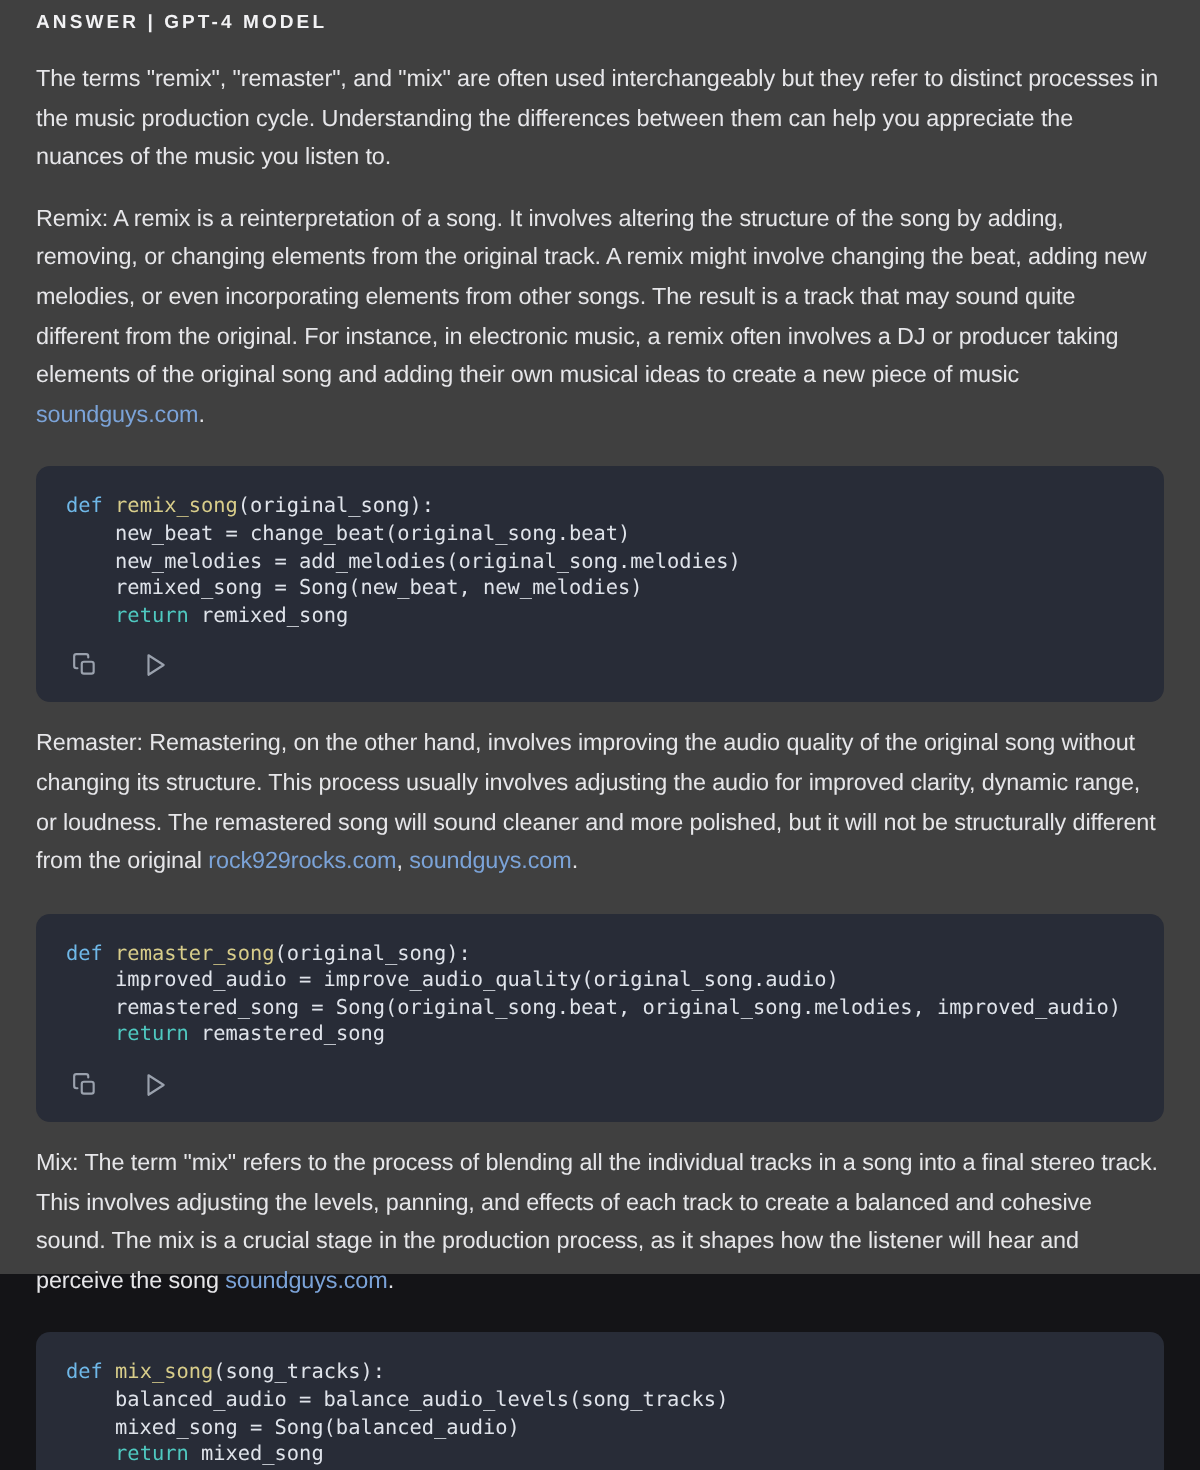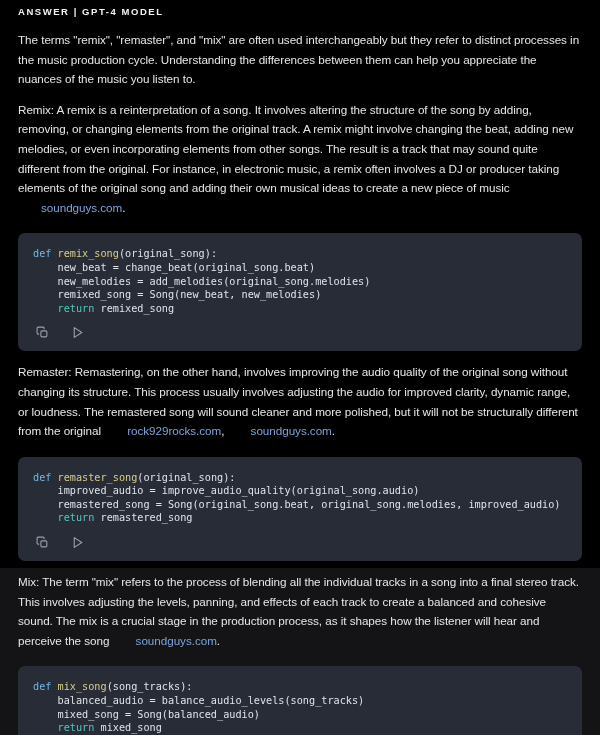--- a/index.html
+++ b/index.html
@@ -11,24 +11,24 @@
     width: 600px;
     height: 735px;
     overflow: hidden;
     font-family: "Liberation Sans", sans-serif;
     color: #e9e9ec;
     -webkit-font-smoothing: antialiased;
   }
 
   .page {
     width: 600px;
-    height: 568px;
+    height: 637px;
     box-sizing: border-box;
     padding: 0 18px;
-    background: #000000;
+    background: #404040;
     position: relative;
   }
 
   .answer-header {
     font-size: 9.5px;
     font-weight: 700;
     letter-spacing: 1.55px;
     color: #f2f2f4;
     text-transform: uppercase;
     padding-top: 5px;
@@ -40,21 +40,20 @@
     line-height: 19.6px;
     color: #e6e6e9;
     margin: 11px 0 0 0;
     letter-spacing: -0.05px;
   }
   .para.first { margin-top: 12px; }
 
   .link {
     color: #7ba3d8;
     text-decoration: none;
-    margin-left: 23px;
   }
 
   
   .code-block {
     background: #282c37;
     border-radius: 7px;
     margin: 16px 0 0 0;
     padding: 14px 0 0 0;
     position: relative;
     overflow: hidden;

